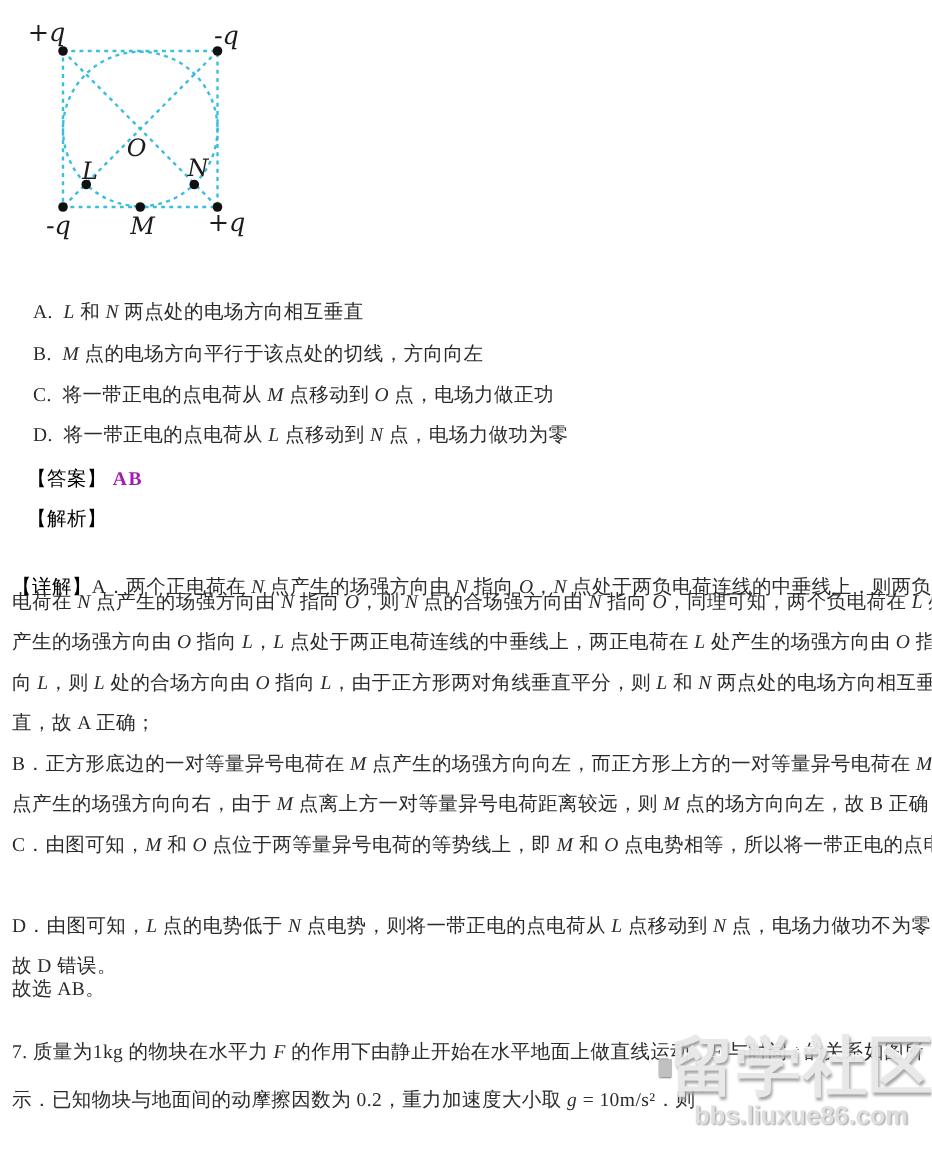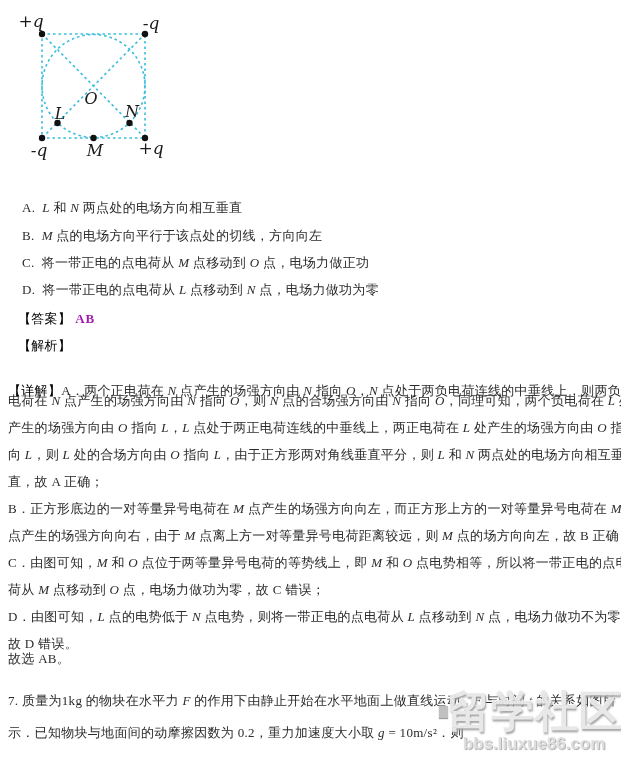--- a/index.html
+++ b/index.html
@@ -76,21 +76,20 @@
   <div class="line tag-line" style="top:313px"><span class="marker">【解析】</span></div>
 
   <div class="line para" style="top:358px"><span class="marker">【详解】</span><span>A．两个正电荷在 <i>N</i> 点产生的场强方向由 <i>N</i> 指向 <i>O</i>，<i>N</i> 点处于两负电荷连线的中垂线上，则两负</span></div>
   <div class="line para" style="top:368px">电荷在 <i>N</i> 点产生的场强方向由 <i>N</i> 指向 <i>O</i>，则 <i>N</i> 点的合场强方向由 <i>N</i> 指向 <i>O</i>，同理可知，两个负电荷在 <i>L</i> 处</div>
   <div class="line para" style="top:395px">产生的场强方向由 <i>O</i> 指向 <i>L</i>，<i>L</i> 点处于两正电荷连线的中垂线上，两正电荷在 <i>L</i> 处产生的场强方向由 <i>O</i> 指</div>
   <div class="line para" style="top:422px">向 <i>L</i>，则 <i>L</i> 处的合场方向由 <i>O</i> 指向 <i>L</i>，由于正方形两对角线垂直平分，则 <i>L</i> 和 <i>N</i> 两点处的电场方向相互垂</div>
   <div class="line para" style="top:449px">直，故 A 正确；</div>
   <div class="line para" style="top:476px">B．正方形底边的一对等量异号电荷在 <i>M</i> 点产生的场强方向向左，而正方形上方的一对等量异号电荷在 <i>M</i></div>
   <div class="line para" style="top:503px">点产生的场强方向向右，由于 <i>M</i> 点离上方一对等量异号电荷距离较远，则 <i>M</i> 点的场方向向左，故 B 正确；</div>
   <div class="line para" style="top:530px">C．由图可知，<i>M</i> 和 <i>O</i> 点位于两等量异号电荷的等势线上，即 <i>M</i> 和 <i>O</i> 点电势相等，所以将一带正电的点电</div>
-  <div class="line para" style="top:557px">荷从 <i>M</i> 点移动到 <i>O</i> 点，电场力做功为零，故 C 错误；</div>
   <div class="line para" style="top:584px">D．由图可知，<i>L</i> 点的电势低于 <i>N</i> 点电势，则将一带正电的点电荷从 <i>L</i> 点移动到 <i>N</i> 点，电场力做功不为零，</div>
   <div class="line para" style="top:611px">故 D 错误。</div>
   <div class="line para" style="top:626px">故选 AB。</div>
 
   <div class="line q7" style="top:668px">7. 质量为1kg 的物块在水平力 <i>F</i> 的作用下由静止开始在水平地面上做直线运动，<i>F</i> 与时间 <i>t</i> 的关系如图所</div>
   <div class="line q7" style="top:700px">示．已知物块与地面间的动摩擦因数为 0.2，重力加速度大小取 <i>g</i> = 10m/s²．则</div>
 
   <div class="watermark">
     <span class="wm-icon"></span>
     <div class="wm-title">留学社区</div>

